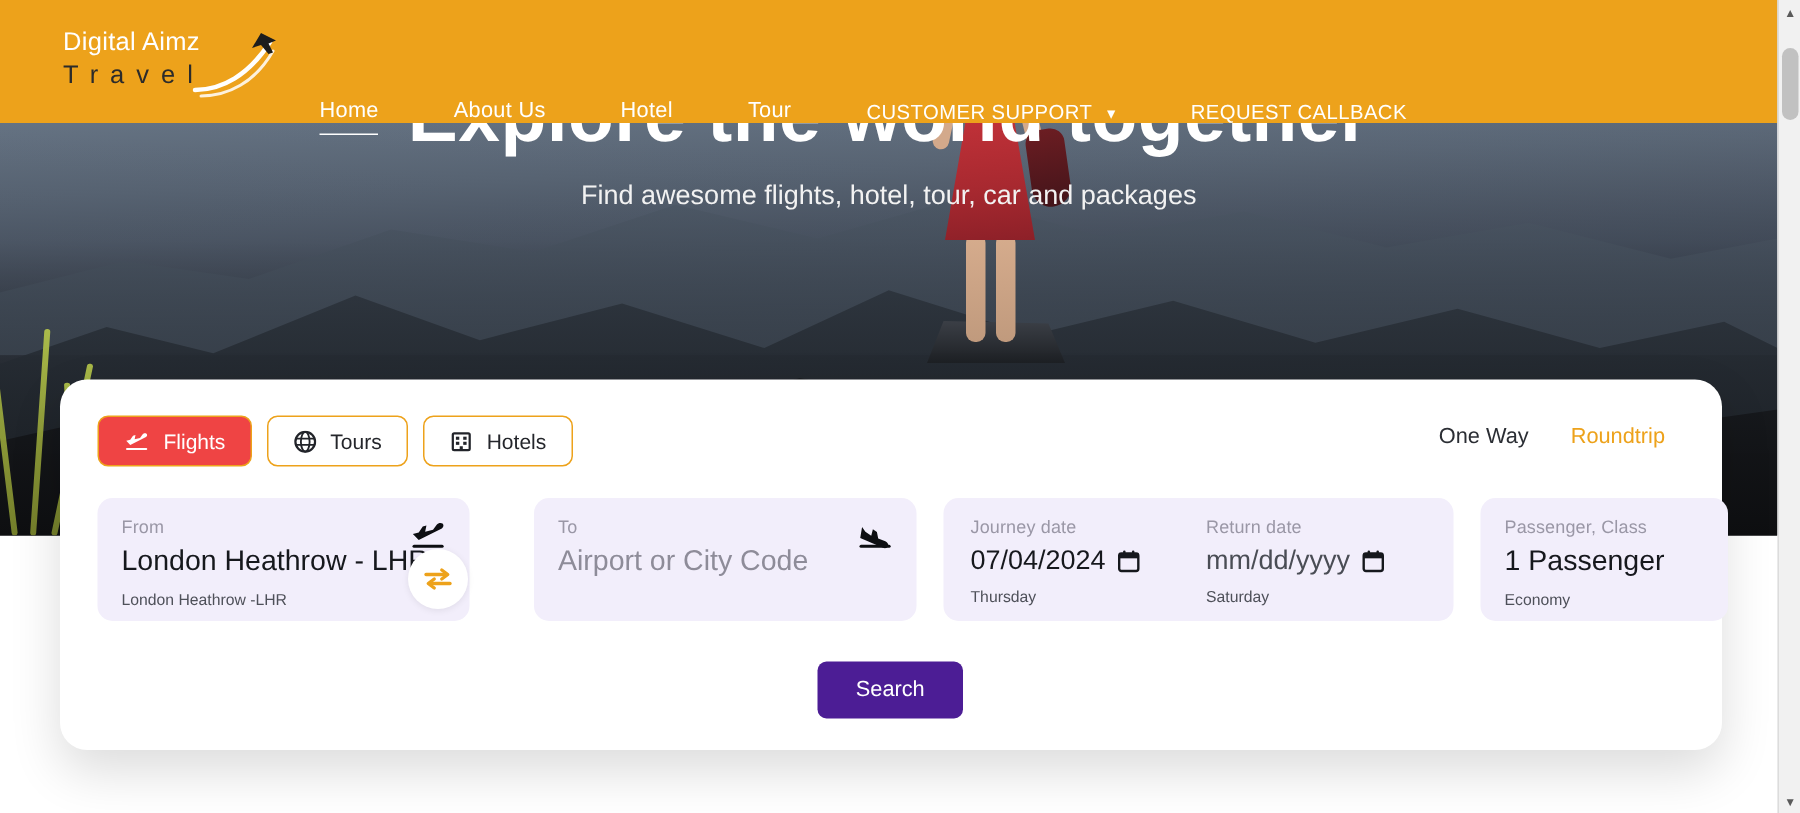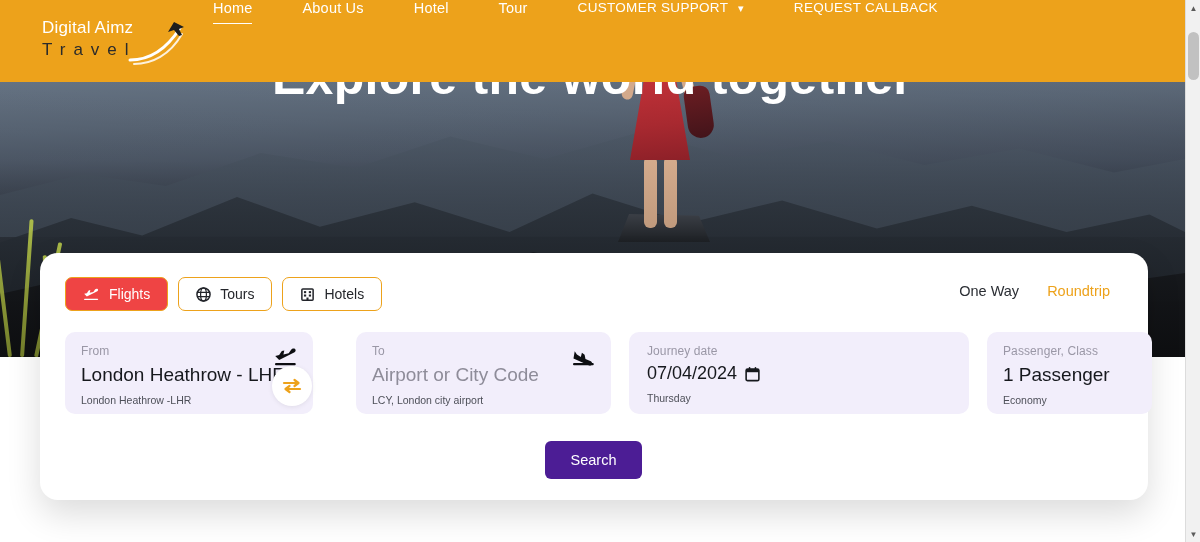--- a/index.html
+++ b/index.html
@@ -117,21 +117,21 @@
     position: absolute; left: 4px; top: 2px; font-size: 17px; color: #ffffff;
     letter-spacing: .2px; font-weight: 400; white-space: nowrap;
   }
   .logo-l2 {
     position: absolute; left: 4px; top: 24px; font-size: 17px; color: #2b2b2b;
     letter-spacing: 8px; font-weight: 400; white-space: nowrap;
   }
   .logo-swoosh { position: absolute; left: 90px; top: 0px; width: 60px; height: 52px; }
 
   .nav { position: absolute; left: 213px; top: 0; height: 82px;
-         display: flex; align-items: flex-start; gap: 0; }
+         display: flex; align-items: flex-end; gap: 0; }
   .nav-item {
     position: relative; color: #ffffff; font-size: 14.5px; letter-spacing: .2px;
     padding: 0 0; margin-right: 50px; white-space: nowrap; cursor: pointer;
   }
   .nav-item.active::after {
     content: ""; position: absolute; left: 0; right: 0; bottom: -8px;
     height: 1.5px; background: #ffffff;
   }
   .nav-item.caps { font-size: 13.5px; letter-spacing: .3px; }
   .nav-caret { display: inline-block; margin-left: 6px; font-size: 11px; }
@@ -258,20 +258,21 @@
     <div class="grass">
 
       <div class="blade" style="left:18px;transform:rotate(-7deg) scaleY(1)"></div>
       <div class="blade" style="left:30px;transform:rotate(4deg) scaleY(.92)"></div>
       <div class="blade" style="left:44px;transform:rotate(12deg) scaleY(.78)"></div>
       <div class="blade" style="left:58px;transform:rotate(-3deg) scaleY(.68)"></div>
     </div>
   </div>
 
   <div class="hero-title">Explore the world together</div>
+  <div class="hero-sub">Find awesome flights, hotel, tour, car and packages</div>
 
   <header class="header">
     <div class="logo">
       <div class="logo-l1">Digital Aimz</div>
       <div class="logo-l2">Travel</div>
       <svg class="logo-swoosh" viewBox="0 0 60 52">
         <path d="M2 44 C20 44 38 34 52 12" stroke="#ffffff" stroke-width="3" fill="none" stroke-linecap="round"></path>
         <path d="M6 48 C24 48 42 39 54 18" stroke="#ffffff" stroke-width="2" fill="none" stroke-linecap="round" opacity=".85"></path>
         <path d="M46 6 l10 5 -5 2 3 6 -3 1 -5 -6 -6 2 z" fill="#1d1d1d"></path>
       </svg>
@@ -354,41 +355,53 @@
           <path d="M3 6 H16" stroke="#eda21b" stroke-width="2.2" stroke-linecap="round"></path>
           <path d="M13.5 3 L17.5 6 L13.5 9" fill="none" stroke="#eda21b" stroke-width="2.2" stroke-linecap="round" stroke-linejoin="round"></path>
           <path d="M19 12 H6" stroke="#eda21b" stroke-width="2.2" stroke-linecap="round"></path>
           <path d="M8.5 9 L4.5 12 L8.5 15" fill="none" stroke="#eda21b" stroke-width="2.2" stroke-linecap="round" stroke-linejoin="round"></path>
         </svg>
       </div>
 
       <div class="field f-to">
         <div class="f-label">To</div>
         <div class="f-value ph">Airport or City Code</div>
-        <div class="f-hint">LCY, London city airport</div>
         <svg class="f-icon" width="26" height="22" viewBox="0 0 20 18">
           <path d="M2.4 4.3 L4.2 6.9 L7.4 9.1 L8.3 5.6 L10.5 7.1 L11.2 10.6 L15.1 12.2 C16.3 12.7 17 13.9 16.6 14.9 C16.2 15.9 14.9 16.2 13.8 15.7 L1.4 10.3 z" fill="#0d0e12"></path>
           <rect x="1" y="14" width="17" height="1.7" rx=".85" fill="#0d0e12"></rect>
         </svg>
       </div>
 
       <div class="field f-dates">
         <div class="date-col">
           <div class="f-label">Journey date</div>
           <div class="date-val">
             <span>07/04/2024</span>
             <svg width="15" height="16" viewBox="0 0 16 17">
               <rect x="1.2" y="3.2" width="13.6" height="12.4" rx="1.6" fill="none" stroke="#16181d" stroke-width="1.7"></rect>
               <rect x="1.2" y="3.2" width="13.6" height="3.4" fill="#16181d"></rect>
               <rect x="4" y="1" width="1.7" height="3.4" rx=".8" fill="#16181d"></rect>
               <rect x="10.3" y="1" width="1.7" height="3.4" rx=".8" fill="#16181d"></rect>
             </svg>
           </div>
           <div class="f-hint">Thursday</div>
         </div>
+        <div class="date-col">
+          <div class="f-label">Return date</div>
+          <div class="date-val ph">
+            <span>mm/dd/yyyy</span>
+            <svg width="15" height="16" viewBox="0 0 16 17">
+              <rect x="1.2" y="3.2" width="13.6" height="12.4" rx="1.6" fill="none" stroke="#16181d" stroke-width="1.7"></rect>
+              <rect x="1.2" y="3.2" width="13.6" height="3.4" fill="#16181d"></rect>
+              <rect x="4" y="1" width="1.7" height="3.4" rx=".8" fill="#16181d"></rect>
+              <rect x="10.3" y="1" width="1.7" height="3.4" rx=".8" fill="#16181d"></rect>
+            </svg>
+          </div>
+          <div class="f-hint">Saturday</div>
+        </div>
       </div>
 
       <div class="field f-pax">
         <div class="f-label">Passenger, Class</div>
         <div class="f-value">1 Passenger</div>
         <div class="f-hint">Economy</div>
       </div>
 
     </div>
 

